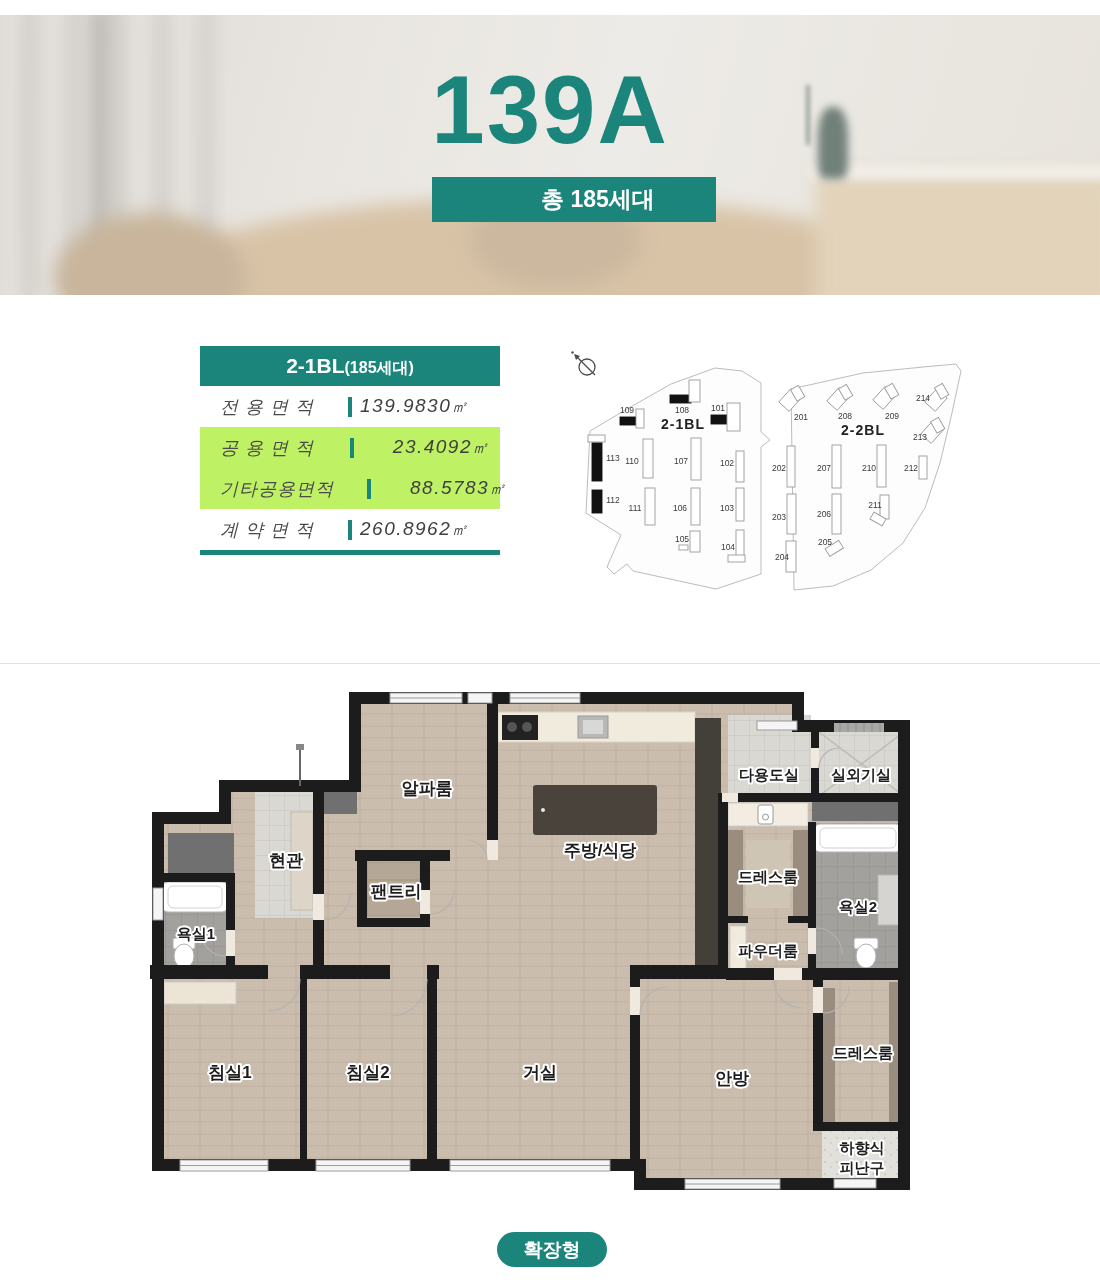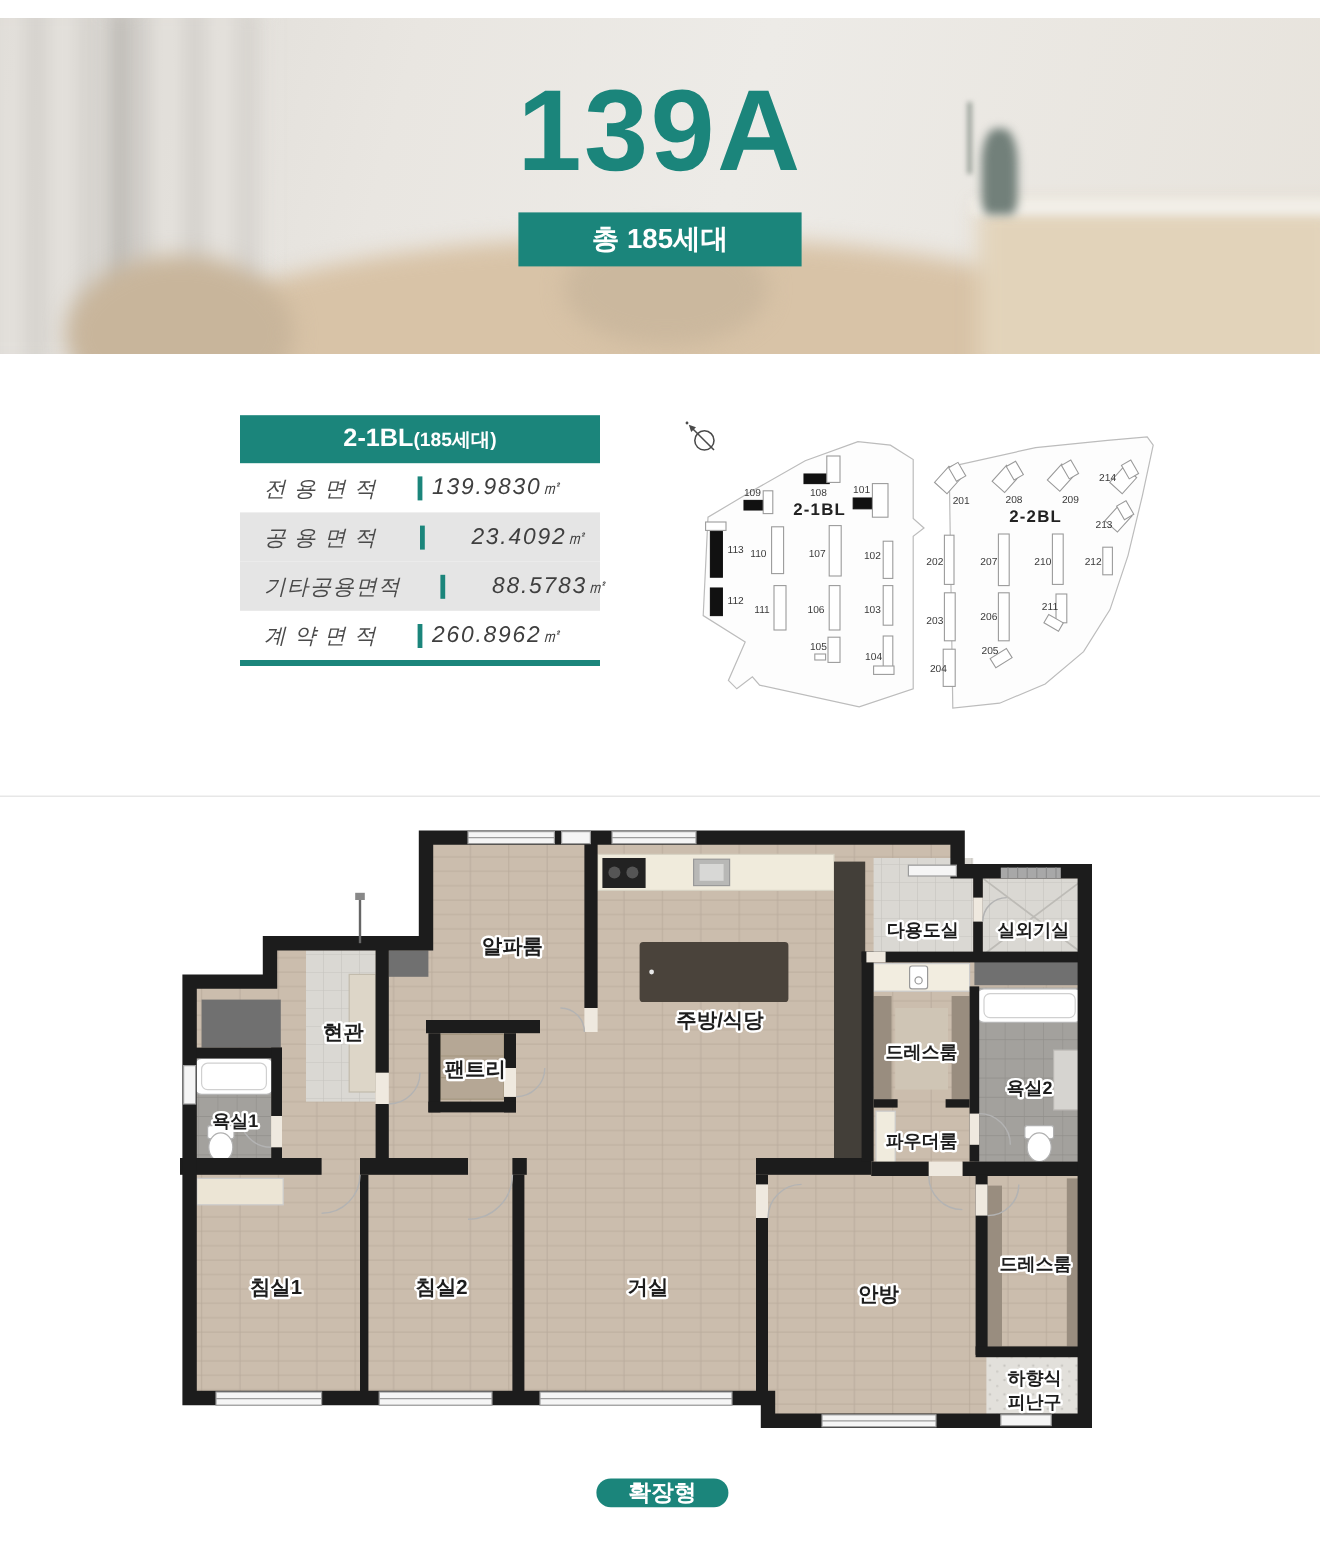--- a/index.html
+++ b/index.html
@@ -16,30 +16,30 @@
   .h-table{left:150px;top:182px;width:790px;height:180px;border-radius:50%;background:#d8c3a7;}
   .h-chair1{left:55px;top:198px;width:190px;height:130px;border-radius:50%;background:#c8b59b;}
   .h-chair2{left:470px;top:178px;width:170px;height:95px;border-radius:50%;background:#cbb89e;}
   .h-cabinet{left:815px;top:158px;width:300px;height:140px;background:#e2d3ba;}
   .h-cabtop{left:810px;top:150px;width:310px;height:14px;background:#f2efe9;filter:blur(4px)!important;}
   .h-vase{left:818px;top:92px;width:30px;height:72px;border-radius:40% 40% 20% 20%;background:#72807a;filter:blur(4px)!important;}
   .h-stick{left:806px;top:70px;width:4px;height:60px;background:#99a199;filter:blur(2px)!important;}
   .hero-title{position:absolute;left:0;top:42px;width:1100px;margin:0;text-align:center;
         font-size:96px;line-height:1.1;font-weight:bold;letter-spacing:2px;color:#1B857B;}
   .hero-badge{position:absolute;left:432px;top:162px;width:236px;height:45px;background:#1B857B;
-        color:#fff;font-size:23px;font-weight:bold;display:flex;align-items:center;justify-content:center;}
+        color:#fff;font-size:23px;font-weight:bold;display:flex;align-items:center;justify-content:center;padding-left:48px;}
 
   
   .area-table{position:absolute;left:200px;top:346px;width:300px;border-bottom:5px solid #1B857B;}
   .tbl-header{height:40px;background:#1B857B;color:#fff;display:flex;align-items:baseline;
         justify-content:center;font-weight:bold;padding-top:0;line-height:40px;}
   .tbl-header .big{font-size:21px;}
   .tbl-header .small{font-size:16px;font-weight:bold;}
   .tbl-row{height:41px;display:flex;align-items:center;padding:0 12px 0 20px;box-sizing:border-box;font-style:italic;}
-  .tbl-row.alt{background:#e5e5e5;gap:31px;}
+  .tbl-row.alt{background:#bef264;gap:31px;}
   .tbl-row .lbl{width:126px;font-size:18px;color:#4a4a4a;letter-spacing:1px;white-space:nowrap;}
   .tbl-row .sep{width:4px;height:20px;background:#1B857B;margin:0 8px 0 2px;flex:none;}
   .tbl-row .val{flex:1;text-align:left;font-size:19px;color:#3f3f3f;letter-spacing:1.5px;white-space:nowrap;}
   .tbl-row .unit{font-size:16px;letter-spacing:0;}
 
   
   .site-plan{position:absolute;left:563px;top:343px;width:412px;height:252px;}
   .site-plan svg{display:block;}
   .bnd{fill:#fdfdfd;stroke:#bcbcbc;stroke-width:1;}
   .bld{fill:#ffffff;stroke:#9a9a9a;stroke-width:0.9;}
@@ -56,21 +56,21 @@
   .wall{fill:#1c1c1c;}
   .gap{fill:#efe9df;}
   .arc{fill:none;stroke:#b3b3b3;stroke-width:1.2;}
   .win{fill:#f5f5f5;stroke:#9c9c9c;stroke-width:1;}
   .winline{stroke:#9c9c9c;stroke-width:1;}
   .rlabel{font-size:17px;font-weight:bold;fill:#1d1d1d;text-anchor:middle;
           paint-order:stroke;stroke:#fff;stroke-width:4px;stroke-linejoin:round;}
   .rlabel.sm{font-size:15px;}
 
   
-  .type-badge{position:absolute;left:497px;top:1232px;width:110px;height:24px;border-radius:21px;
+  .type-badge{position:absolute;left:497px;top:1232px;width:110px;height:35px;border-radius:21px;
         background:#1B857B;color:#fff;font-size:19px;font-weight:bold;border:none;
         display:flex;align-items:center;justify-content:center;cursor:pointer;}
 </style>
 </head>
 <body>
 
 <div class="page">
 
   <section class="hero">
     <div class="blur h-curtain"></div>

